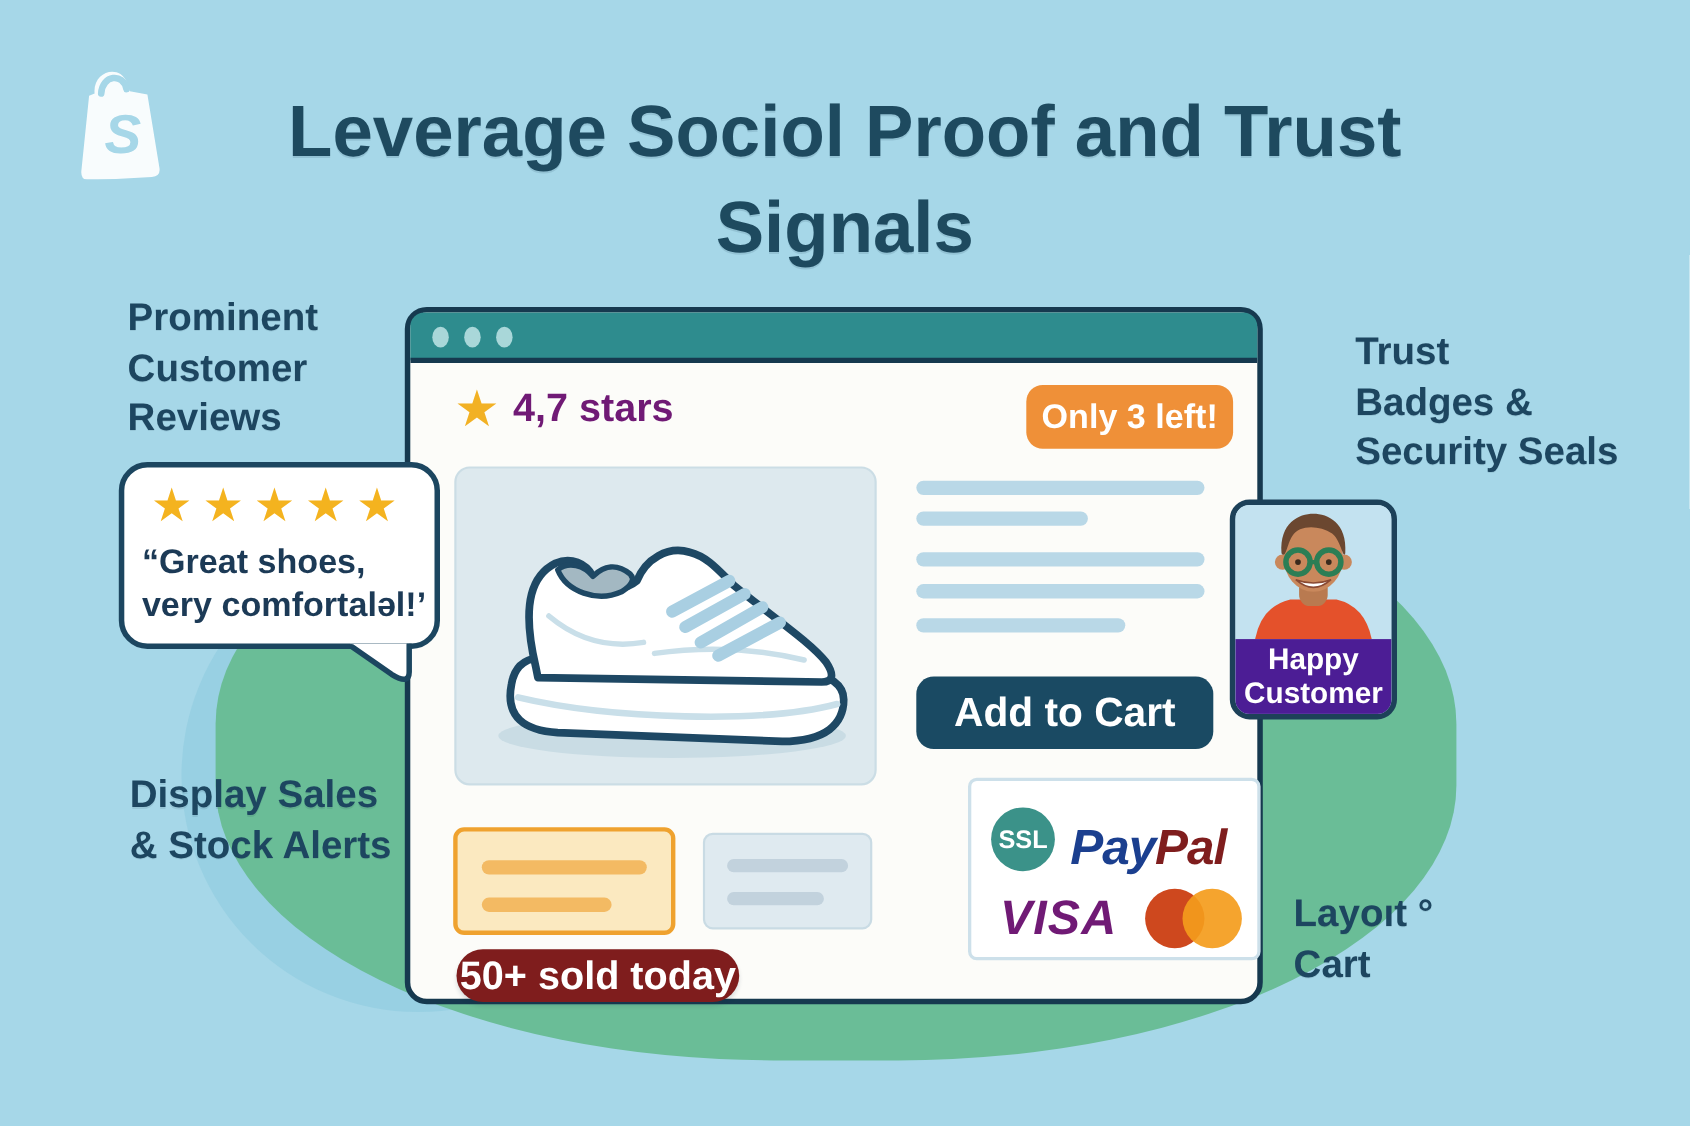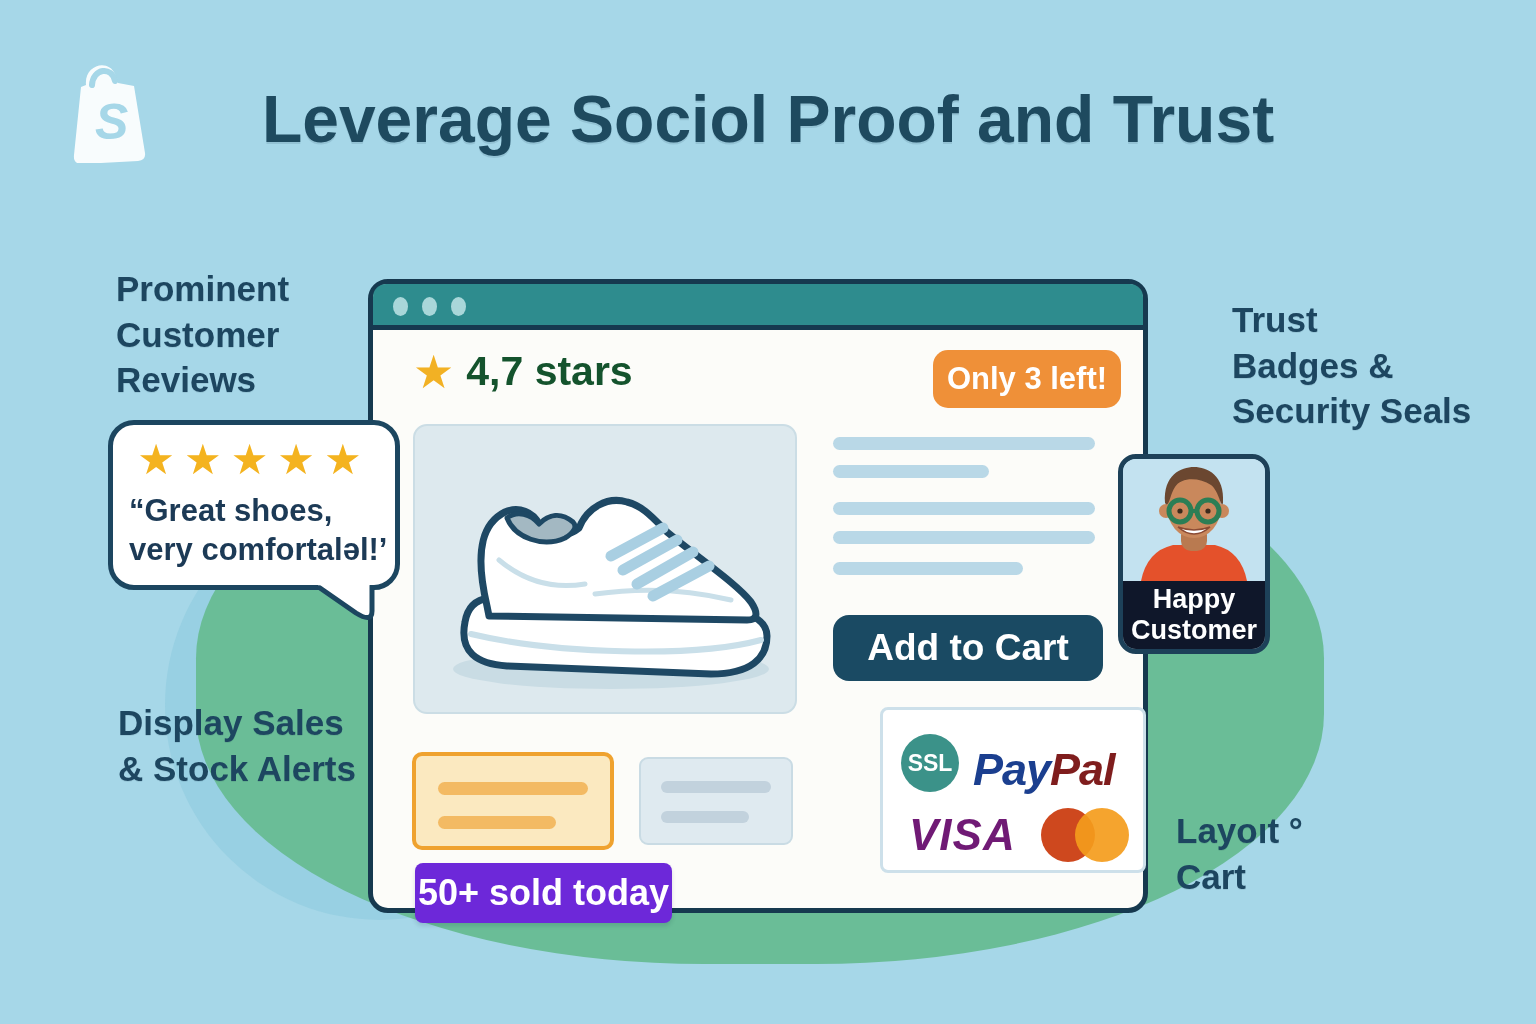--- a/index.html
+++ b/index.html
@@ -31,21 +31,21 @@
   #browser { position:absolute; left:368px; top:279px; width:780px; height:634px;
     background:#fcfcf9; border:5px solid #16394f; border-radius:20px; }
   #browser-header { position:relative; height:46px; background:#2e8c8e;
     border-bottom:5px solid #16394f; border-radius:13px 13px 0 0; }
   .win-dot { position:absolute; top:13px; width:15px; height:19px; border-radius:50%;
     background:#a9d7d9; }
   .win-dot.d1{left:20px;} .win-dot.d2{left:49px;} .win-dot.d3{left:78px;}
   
   #rating { position:absolute; left:40px; top:64px; display:flex; align-items:center; gap:12px; }
   #rating .star { font-size:46px; color:#f2b124; line-height:1; }
-  #rating .txt  { font-size:41px; font-weight:700; color:#14532d; }
+  #rating .txt  { font-size:36px; font-weight:700; color:#701a75; }
   
   #stock-badge { position:absolute; left:560px; top:66px; width:188px; height:58px;
     background:#ef9038; border-radius:15px; color:#fff; font-size:31px; font-weight:700;
     display:flex; align-items:center; justify-content:center; }
   
   #product-img { position:absolute; left:40px; top:140px; width:384px; height:290px;
     background:#dde9ee; border:2px solid #cbdde5; border-radius:14px; overflow:hidden; }
   
   .ph-line { position:absolute; left:460px; height:13px; border-radius:7px; background:#b9d8e7; }
   #ph1{top:153px; width:262px;} #ph2{top:181px; width:156px;} #ph3{top:218px; width:262px;}
@@ -72,58 +72,59 @@
   
   #alert-yellow { position:absolute; left:39px; top:468px; width:202px; height:98px;
     background:#fbe9c0; border:4px solid #efa22f; border-radius:10px; }
   #alert-yellow .bar { position:absolute; left:22px; height:13px; border-radius:7px; background:#f3ba63; }
   #alert-yellow .b1 { top:26px; width:150px; } #alert-yellow .b2 { top:60px; width:118px; }
   #alert-blue { position:absolute; left:266px; top:473px; width:154px; height:88px;
     background:#dfeaf0; border:2px solid #c9dbe4; border-radius:9px; }
   #alert-blue .bar { position:absolute; left:20px; height:12px; border-radius:6px; background:#c2d2dd; }
   #alert-blue .b1 { top:22px; width:110px; } #alert-blue .b2 { top:52px; width:88px; }
   
-  #sold-badge { position:absolute; left:415px; top:863px; width:257px; height:60px;
-    background:#6d28d9; border-radius:8px; color:#fff; font-size:36px; font-weight:700;
+  #sold-badge { position:absolute; left:415px; top:863px; width:257px; height:48px;
+    background:#7f1d1d; border-radius:24px; color:#fff; font-size:36px; font-weight:700;
     display:flex; align-items:center; justify-content:center;
     box-shadow:0 3px 4px rgba(20,50,70,.15); }
   
   #bubble { position:absolute; left:108px; top:420px; width:292px; height:170px;
     background:#fff; border:5px solid #1c4660; border-radius:26px; }
   #bubble .stars { margin-top:14px; text-align:center; font-size:42px; color:#f4b31f;
     letter-spacing:9px; line-height:1; }
   #bubble .quote { margin:10px 0 0 16px; font-size:31px; font-weight:700; color:#1c3a56;
     line-height:1.26; }
   #bubble-tail { position:absolute; left:312px; top:585px; }
   
   #customer-card { position:absolute; left:1118px; top:454px; width:152px; height:200px;
     background:#c3e2f0; border:5px solid #1d4159; border-radius:18px; overflow:hidden; }
   #customer-photo { position:absolute; left:0; top:0; width:142px; height:122px; }
   #customer-band { position:absolute; left:0; bottom:0; width:142px; height:68px;
-    background:#0f172a; color:#fff; font-size:27px; font-weight:700; line-height:1.16;
+    background:#4c1d95; color:#fff; font-size:27px; font-weight:700; line-height:1.16;
     display:flex; flex-direction:column; align-items:center; justify-content:center; }
 </style>
 </head>
 <body>
 
 <div id="canvas">
 
   <div id="blue-circle"></div>
   <div id="green-blob"></div>
 
   <div id="logo">
     <svg width="92" height="108" viewBox="0 0 92 108">
       <path d="M28,30 C26,10 50,3 57,19 L60,28 L76,31 L87,98 Q88,105 80,106 L24,109 Q15,109 16,100 L23,32 Z" fill="#ffffff"></path>
       <path d="M34,30 C35,13 54,11 57,26" fill="none" stroke="#a6d7e8" stroke-width="6" stroke-linecap="round"></path>
       <text x="37" y="84" font-family="Liberation Sans, sans-serif" font-size="50" font-weight="bold" fill="#a6d7e8" font-style="italic">S</text>
     </svg>
   </div>
 
   <h1 id="title">
     <span>Leverage Sociol Proof and Trust</span><br>
+    <span>Signals</span>
   </h1>
 
   <div class="callout" id="label-prominent">
     <span>Prominent</span><br>
     <span>Customer</span><br>
     <span>Reviews</span>
   </div>
   <div class="callout" id="label-trust">
     <span>Trust</span><br>
     <span>Badges &amp;</span><br>

